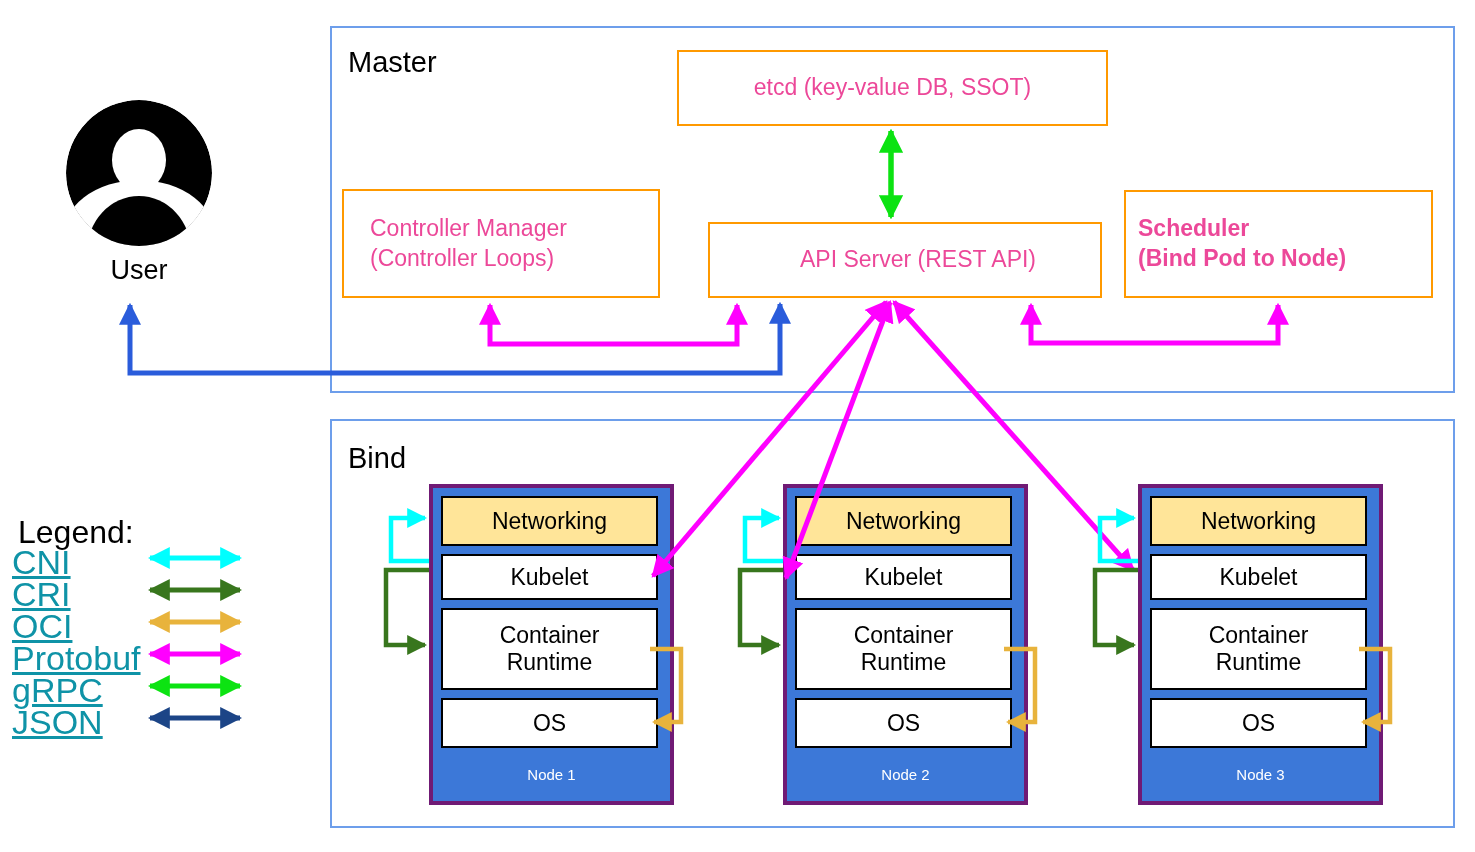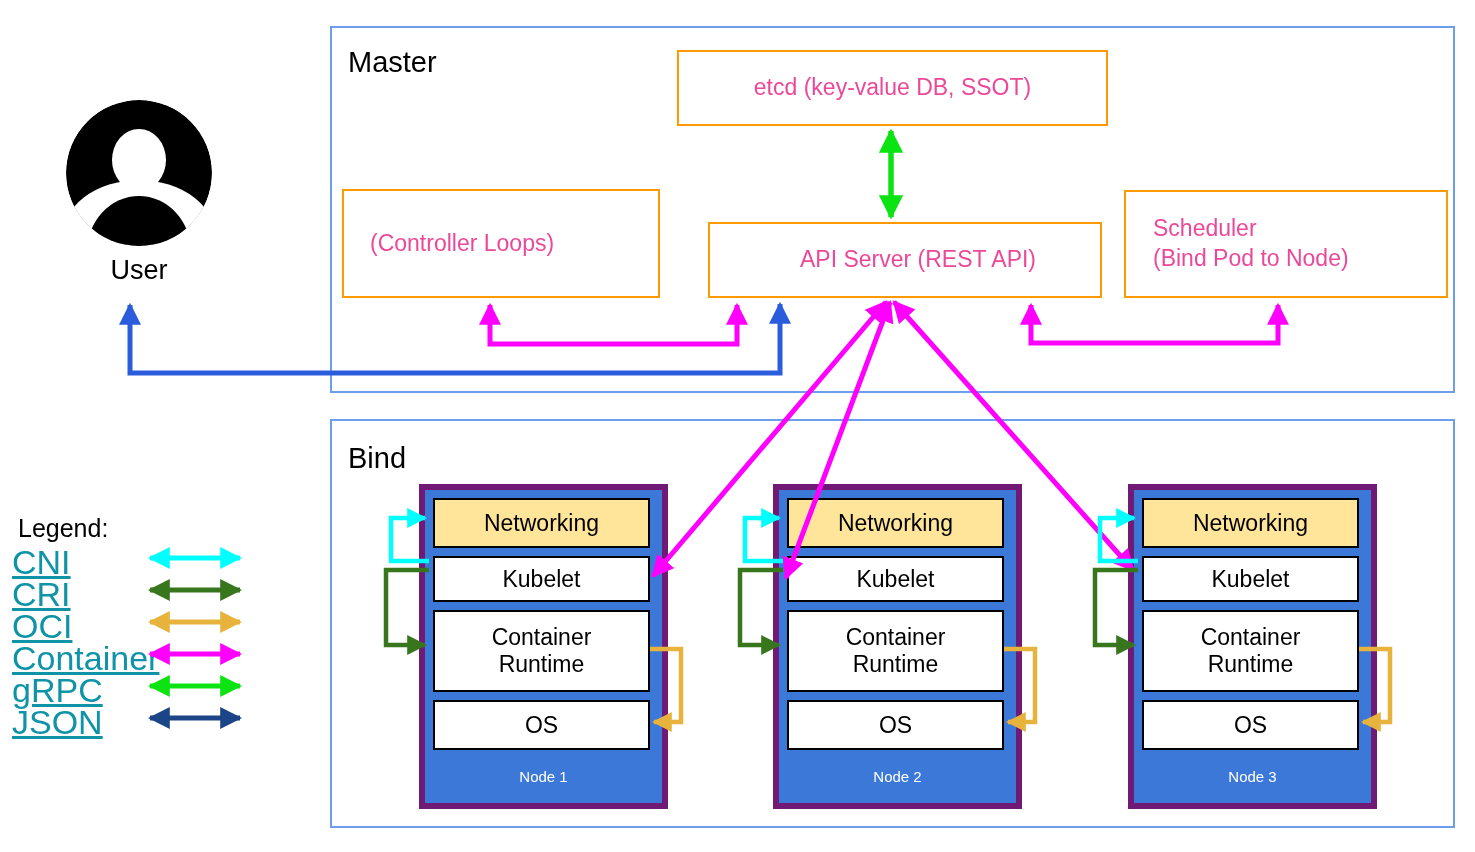--- a/index.html
+++ b/index.html
@@ -14,34 +14,35 @@
     position:absolute;font-size:29px;color:#000;
   }
   .obox{
     position:absolute;border:2px solid var(--box_orange);background:#fff;
     font-size:23px;line-height:1.3;color:#ec4899;display:flex;flex-direction:column;justify-content:center;
   }
   .obox.center{align-items:center;text-align:center;}
   .obox.left{align-items:flex-start;}
   .node{
     position:absolute;width:237px;height:313px;background:var(--node_blue);
-    border:6px solid #701a75;
+    border:4px solid #701a75;
+    margin-left:10px;
   }
   .layer{
     position:absolute;left:8px;width:213px;background:#fff;border:2px solid #000;
     display:flex;align-items:center;justify-content:center;text-align:center;
     font-size:23px;color:#000;
   }
   .layer.net{background:var(--networking_yellow);}
   .node-name{
     position:absolute;left:0;width:100%;text-align:center;color:#fff;font-size:15px;
   }
   .runtime-label{display:inline-block;max-width:135px;}
   .legend-title{
-    position:absolute;left:18px;font-size:25px;color:#000;
+    position:absolute;left:18px;font-size:32px;color:#000;
   }
   .legend-link{
     position:absolute;left:12px;font-size:34px;color:var(--link_teal);
     text-decoration:underline;cursor:pointer;
   }
   .user-label{
     position:absolute;text-align:center;font-size:27px;color:#000;
   }
   svg.overlay{
     position:absolute;left:0;top:0;width:1475px;height:852px;z-index:10;pointer-events:none;
@@ -53,28 +54,29 @@
 <div class="canvas">
 
   <div class="frame" style="left:330px;top:26px;width:1121px;height:363px;">
     <div class="section-title" style="left:16px;top:18px;">Master</div>
 
     <div class="obox center" style="left:345px;top:22px;width:427px;height:72px;">
       <span>etcd (key-value DB, SSOT)</span>
     </div>
 
     <div class="obox left" style="left:10px;top:161px;width:288px;height:105px;padding-left:26px;">
+      <span>Controller Manager</span>
       <span>(Controller Loops)</span>
     </div>
 
     <div class="obox center" style="left:376px;top:194px;width:364px;height:72px;padding-left:26px;">
       <span>API Server (REST API)</span>
     </div>
 
-    <div class="obox left" style="left:792px;top:162px;width:293px;height:104px;padding-left:27px;">
+    <div class="obox left" style="left:792px;top:162px;width:293px;height:104px;padding-left:12px;font-weight:bold;">
       <span>Scheduler</span>
       <span>(Bind Pod to Node)</span>
     </div>
   </div>
 
   <div class="frame" style="left:330px;top:419px;width:1121px;height:405px;">
     <div class="section-title" style="left:16px;top:21px;">Bind</div>
 
     <div class="node" style="left:87px;top:63px;">
       <div class="layer net" style="top:8px;height:46px;">
@@ -137,21 +139,21 @@
       <ellipse cx="75" cy="154" rx="52" ry="56" fill="#000"></ellipse>
       <ellipse cx="75" cy="62" rx="27" ry="31" fill="#fff"></ellipse>
     </g>
   </svg>
   <div class="user-label" style="left:64px;top:255px;width:150px;">User</div>
 
   <div class="legend-title" style="top:514px;">Legend:</div>
   <div class="legend-link" style="top:543px;">CNI</div>
   <div class="legend-link" style="top:575px;">CRI</div>
   <div class="legend-link" style="top:607px;">OCI</div>
-  <div class="legend-link" style="top:639px;">Container</div>
+  <div class="legend-link" style="top:639px;">Protobuf</div>
   <div class="legend-link" style="top:671px;">gRPC</div>
   <div class="legend-link" style="top:703px;">JSON</div>
 
   <svg class="overlay" viewBox="0 0 1475 852">
     <defs>
       <marker id="mh-cyan" viewBox="0 0 10 10" refX="9" refY="5" markerWidth="4.4" markerHeight="4.4" orient="auto-start-reverse">
         <path d="M0 0 L10 5 L0 10 z" fill="#00ffff"></path>
       </marker>
       <marker id="mh-dgreen" viewBox="0 0 10 10" refX="9" refY="5" markerWidth="4.4" markerHeight="4.4" orient="auto-start-reverse">
         <path d="M0 0 L10 5 L0 10 z" fill="#38761d"></path>

